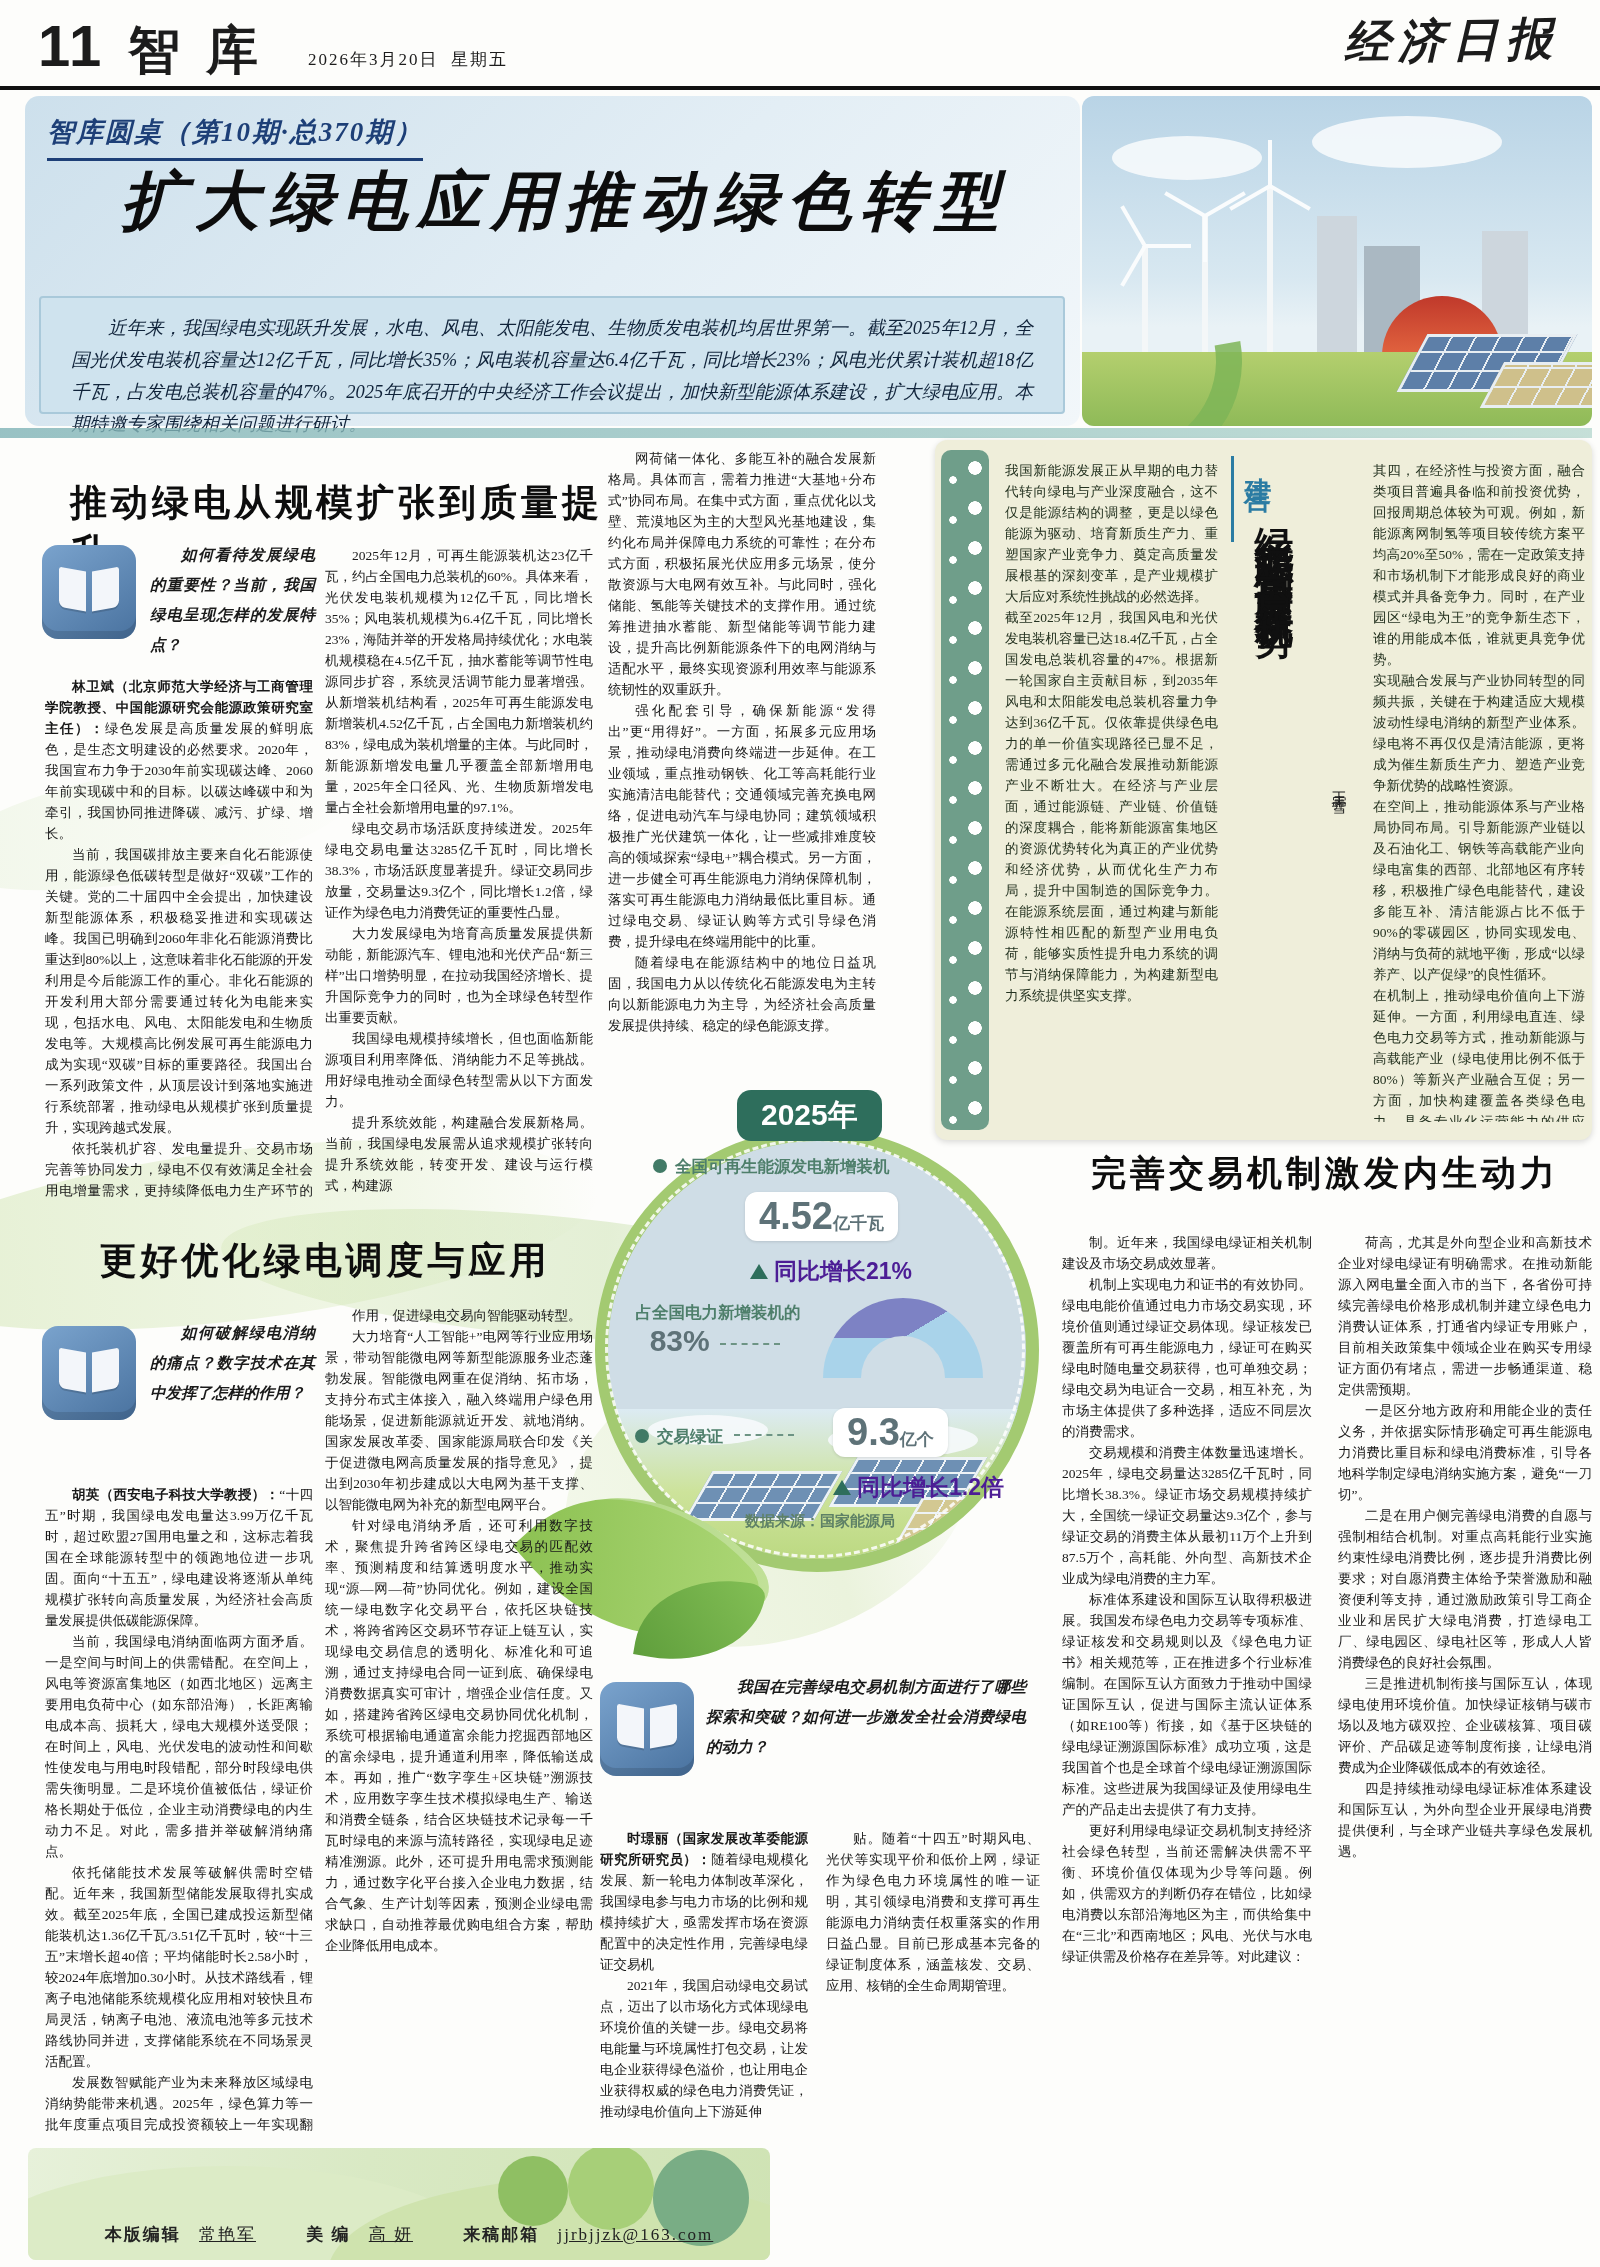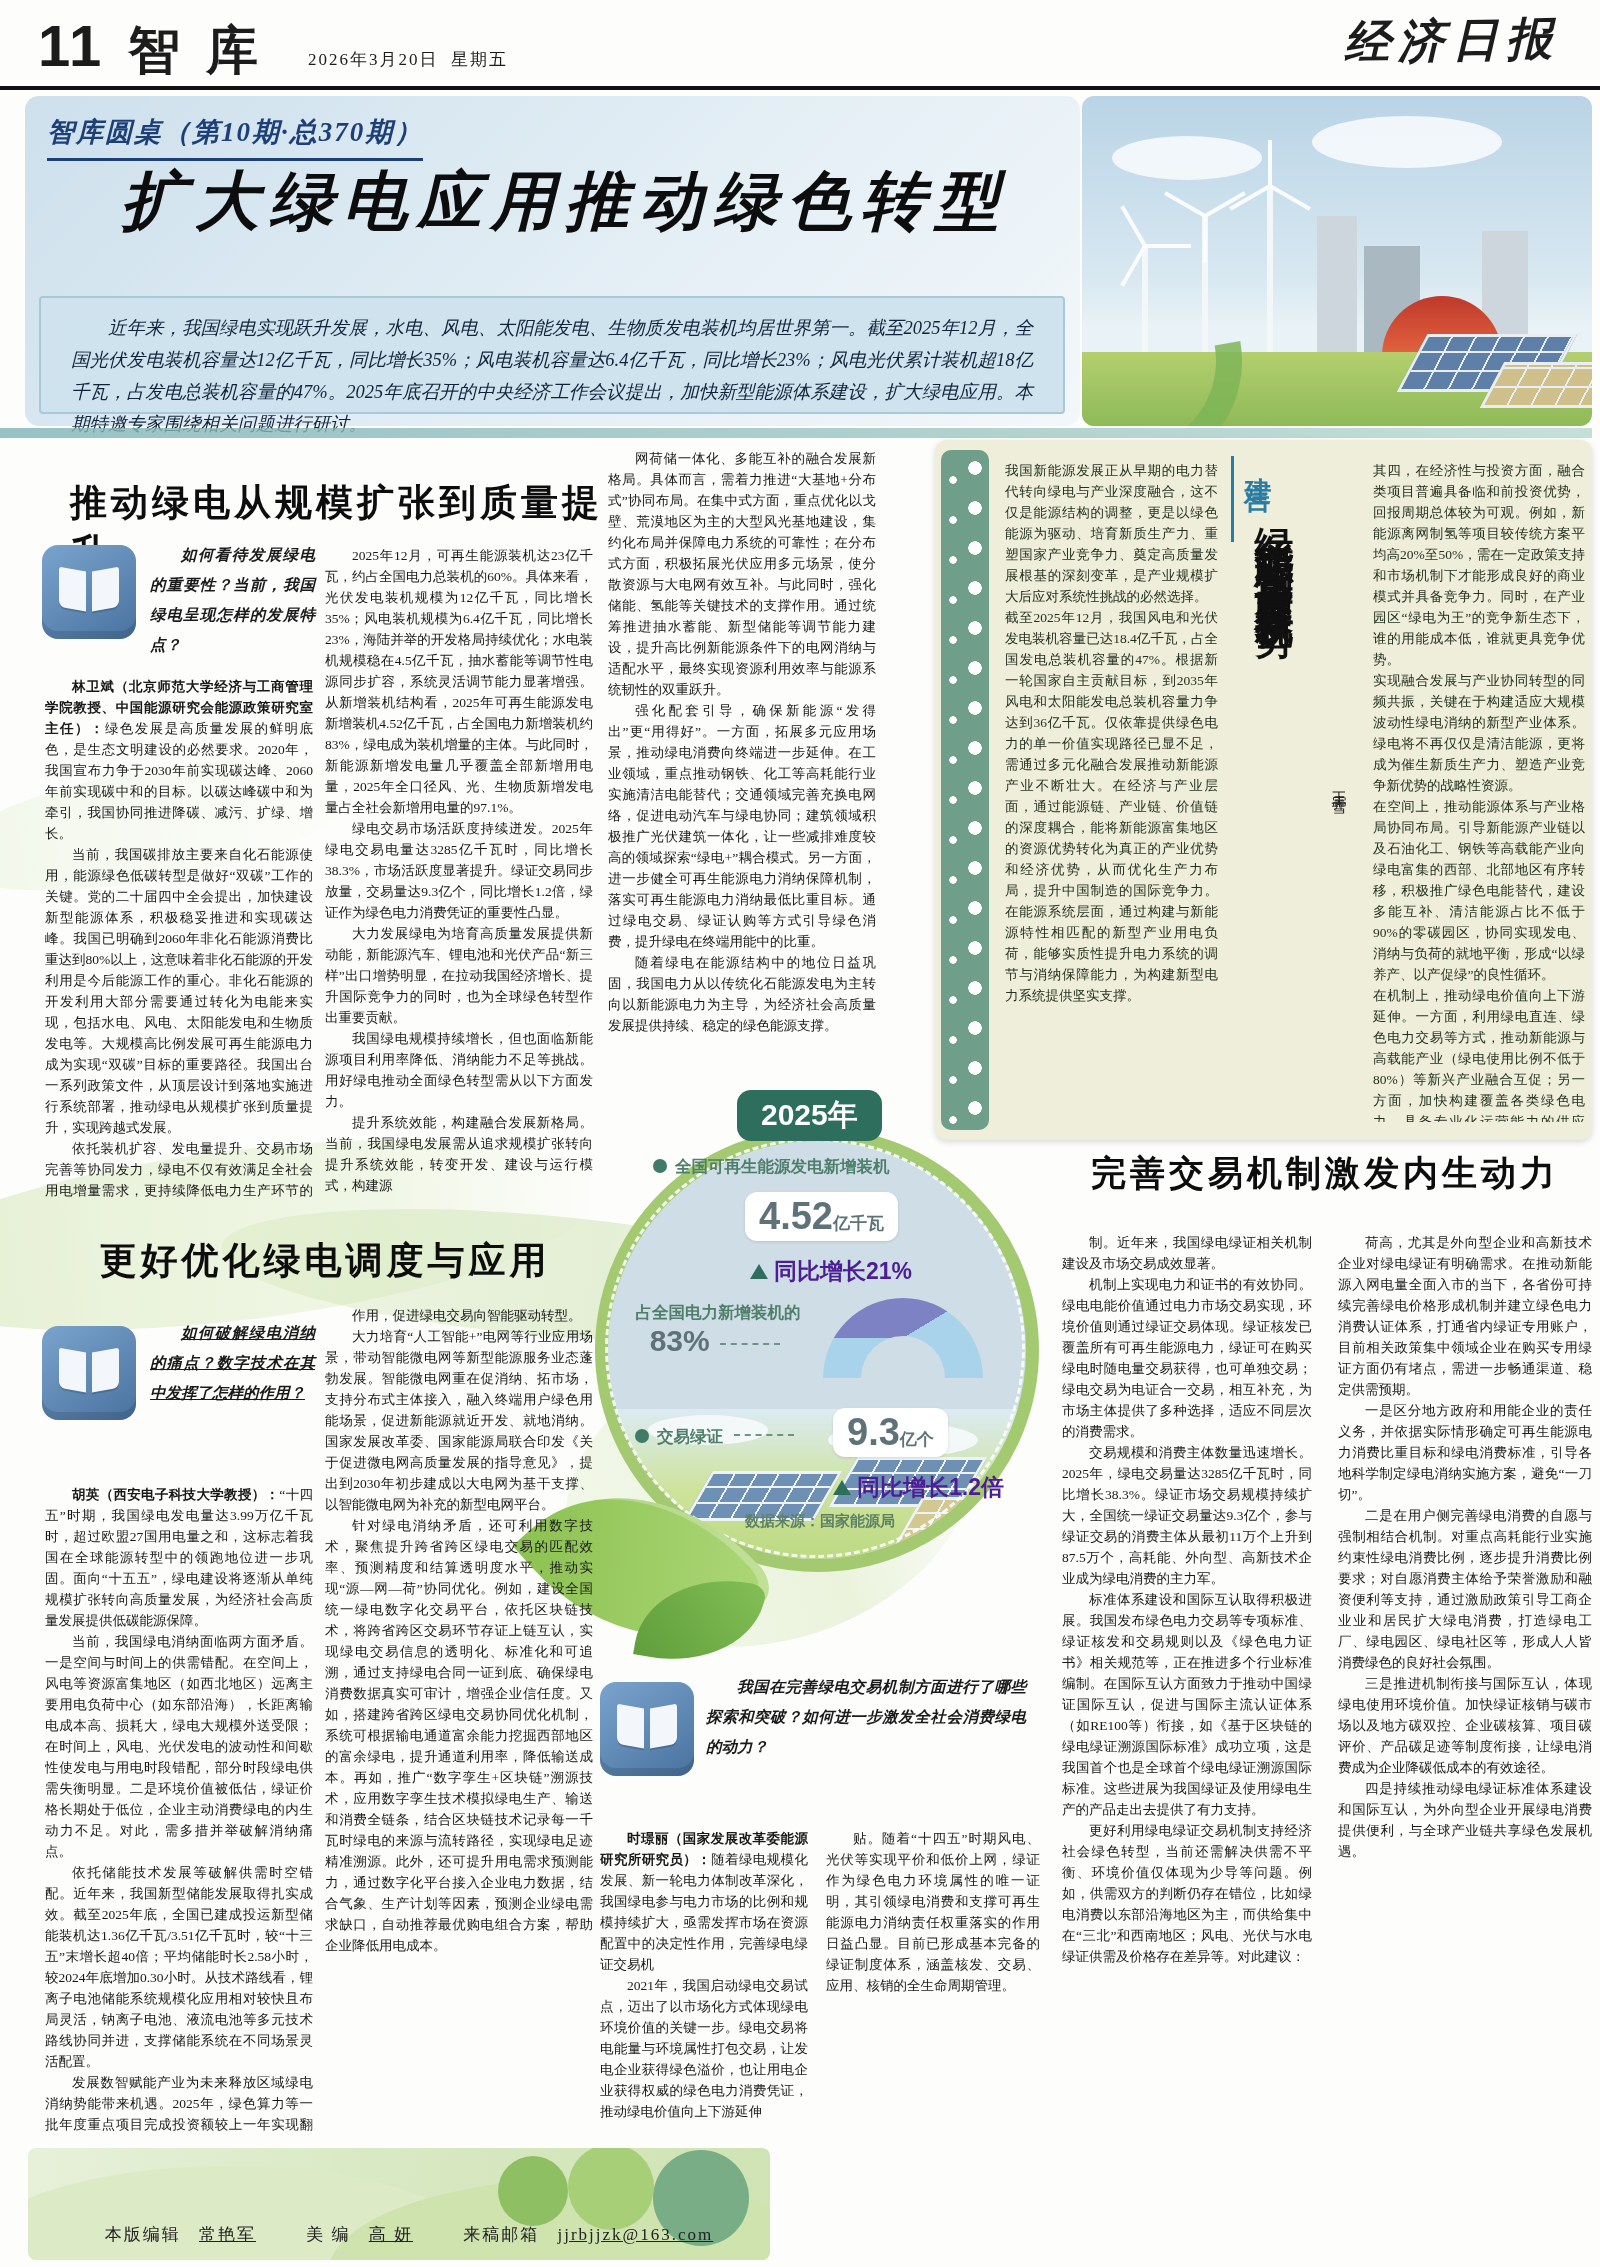--- a/index.html
+++ b/index.html
@@ -154,21 +154,21 @@
         background:linear-gradient(135deg,#5f9e3c,#83bf55); border-radius:0 95% 15% 95%;
         transform:rotate(-80deg); }
 
   
   .foot { position:absolute; left:28px; top:2148px; width:742px; height:112px; border-radius:8px;
         overflow:hidden; background:linear-gradient(100deg,#e7f1da 0%,#d9e9c4 45%,#cfe3b4 100%); }
   .hill { position:absolute; border-radius:50%; }
   .tree { position:absolute; border-radius:50%; }
   .credits { position:absolute; left:0; bottom:14px; width:100%; text-align:center; font-size:17px;
         color:#222; letter-spacing:2px; }
-  .credits b { font-weight:400;margin-left:32px; }
+  .credits b { font-weight:700;margin-left:32px; }
   .credits span { margin:12px 12px;text-decoration:underline; }
 </style>
 </head>
 <body>
 
 <div class="page">
 
   <div class="hdr">
     <div class="pageno">11</div>
     <div class="section-name">智库</div>
@@ -308,21 +308,21 @@
     </div>
     <div class="src" style="left:150px;top:422px;">数据来源：国家能源局</div>
     <div class="leaf"></div>
     <div class="leaf2"></div>
   </div>
 
   <div class="art-title t-b">更好优化绿电调度与应用</div>
   <div class="qicon" style="left:42px;top:1326px;">
       <div class="book"></div>
     </div>
-  <div class="question" style="left:150px;top:1318px;width:165px;height:150px;text-decoration:underline;">
+  <div class="question" style="left:150px;top:1318px;width:165px;height:150px;">
     <p>如何破解绿电消纳的痛点？数字技术在其中发挥了怎样的作用？</p>
   </div>
   <div class="col w268" style="left:45px;top:1484px;height:650px;">
     <p class="lead"><b>胡英（西安电子科技大学教授）：</b><span>“十四五”时期，我国绿电发电量达3.99万亿千瓦时，超过欧盟27国用电量之和，这标志着我国在全球能源转型中的领跑地位进一步巩固。面向“十五五”，绿电建设将逐渐从单纯规模扩张转向高质量发展，为经济社会高质量发展提供低碳能源保障。</span></p>
     <div>
         <p>当前，我国绿电消纳面临两方面矛盾。一是空间与时间上的供需错配。在空间上，风电等资源富集地区（如西北地区）远离主要用电负荷中心（如东部沿海），长距离输电成本高、损耗大，绿电大规模外送受限；在时间上，风电、光伏发电的波动性和间歇性使发电与用电时段错配，部分时段绿电供需失衡明显。二是环境价值被低估，绿证价格长期处于低位，企业主动消费绿电的内生动力不足。对此，需多措并举破解消纳痛点。</p>
         <p>依托储能技术发展等破解供需时空错配。近年来，我国新型储能发展取得扎实成效。截至2025年底，全国已建成投运新型储能装机达1.36亿千瓦/3.51亿千瓦时，较“十三五”末增长超40倍；平均储能时长2.58小时，较2024年底增加0.30小时。从技术路线看，锂离子电池储能系统规模化应用相对较快且布局灵活，钠离子电池、液流电池等多元技术路线协同并进，支撑储能系统在不同场景灵活配置。</p>
         <p>发展数智赋能产业为未来释放区域绿电消纳势能带来机遇。2025年，绿色算力等一批年度重点项目完成投资额较上一年实现翻番增长，“东数西算”工程带动算力与绿电协同布局，促进数据中心集群就地消纳绿电，助推高载能高技术产业向绿电富集地区有序转移。</p>
       </div>
   </div>

